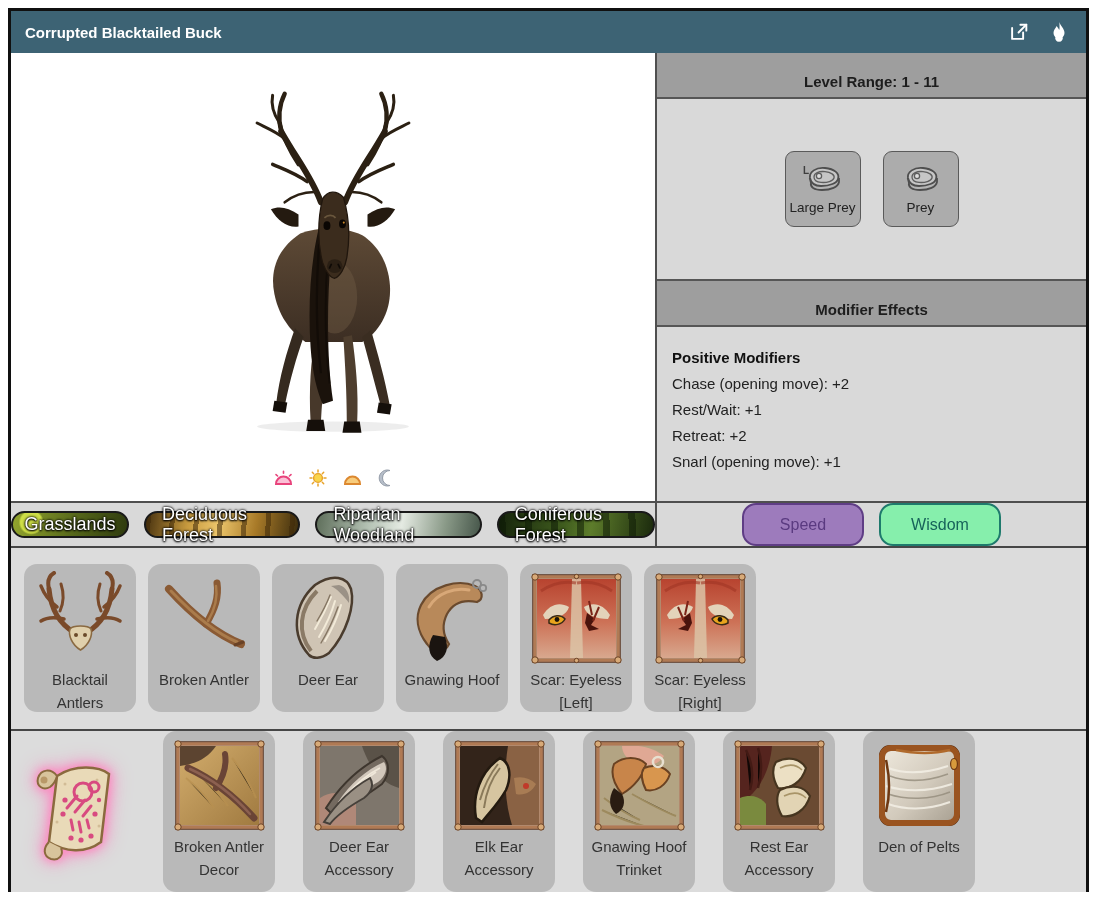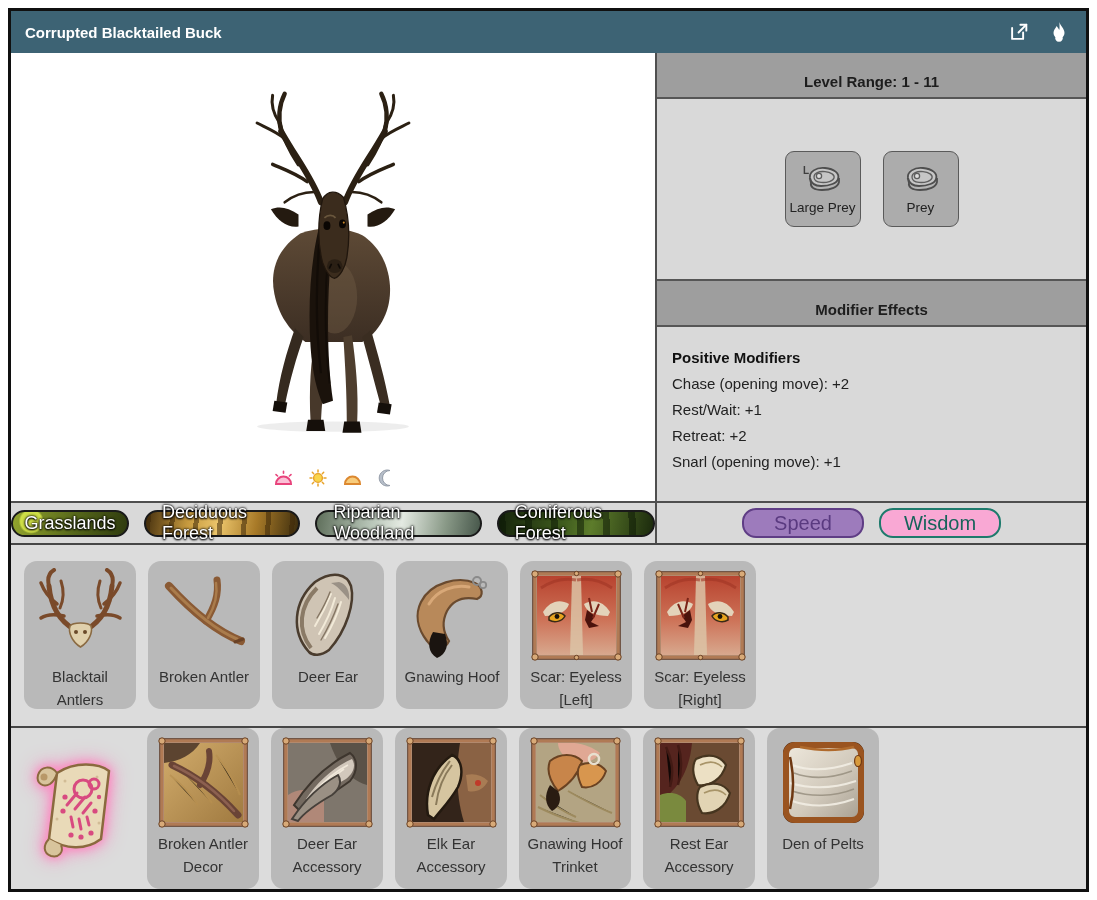--- a/index.html
+++ b/index.html
@@ -50,29 +50,29 @@
       radial-gradient(circle at 16% 40%, #cede46 0 11%, rgba(0,0,0,0) 13%),
       linear-gradient(100deg,#93a52e,#55661a 55%,#2e3a0e); }
   .biome-deciduous { background:
       repeating-linear-gradient(93deg, rgba(62,40,8,0.55) 0 5px, rgba(0,0,0,0) 5px 24px),
       linear-gradient(100deg,#46300e,#c79a3e 28%,#ecc66c 48%,#a87a28 72%,#3c2d0e); }
   .biome-riparian { background:
       linear-gradient(100deg,#5e6e5a,#b4c2b4 32%,#e4eae2 52%,#8a9a88 78%,#46564a); }
   .biome-coniferous { background:
       repeating-linear-gradient(88deg, rgba(10,22,4,0.5) 0 7px, rgba(0,0,0,0) 7px 26px),
       linear-gradient(100deg,#15230b,#3f5c1e 42%,#5d7c2b 60%,#1b2a0d); }
-  .stat-pill { height:30px; width:122px; border-radius:14px; display:flex; align-items:center;
-               justify-content:center; font-size:20px; cursor:pointer; }
+  .stat-pill { height:43px; width:122px; border-radius:14px; display:flex; align-items:center;
+               justify-content:center; font-size:16px; cursor:pointer; }
   .stat-speed { background:#9d7bbc; border:2px solid #5f3d85; color:#5a3a80; }
-  .stat-wisdom { background:#f9a8d4; border:2px solid #1e7a6c; color:#17635a; }
+  .stat-wisdom { background:#86efac; border:2px solid #1e7a6c; color:#17635a; }
 
   
   .items-box { background:#dcdcdc; border-top:2px solid #464646; display:flex; }
   .box-drops { flex:0 0 183px; padding:16px 0 0 13px; gap:12px; }
-  .box-craft { flex:1; padding:0 0 0 13px; align-items:center; gap:12px; }
+  .box-craft { flex:1; padding:0 0 0 13px; align-items:center; gap:28px; }
   .card { background:#b9b9b9; border-radius:13px; width:112px; padding:7px 5px 6px;
           display:flex; flex-direction:column; align-items:center; cursor:pointer; flex:0 0 auto; }
   .card-drop { height:148px; }
   .card-craft { height:161px; }
   .card .thumb { width:95px; height:95px; flex:0 0 auto; }
   .card .clabel { font-size:15px; color:#333; text-align:center; line-height:1.5;
                   margin-top:3px; width:104px; }
   .scroll-wrap { width:102px; height:112px; margin:0 6px 0 3px; flex:0 0 auto; cursor:pointer;
                  filter: drop-shadow(0 0 4px #ff8ac0) drop-shadow(0 0 9px rgba(255,110,185,0.85)); }
 </style>

